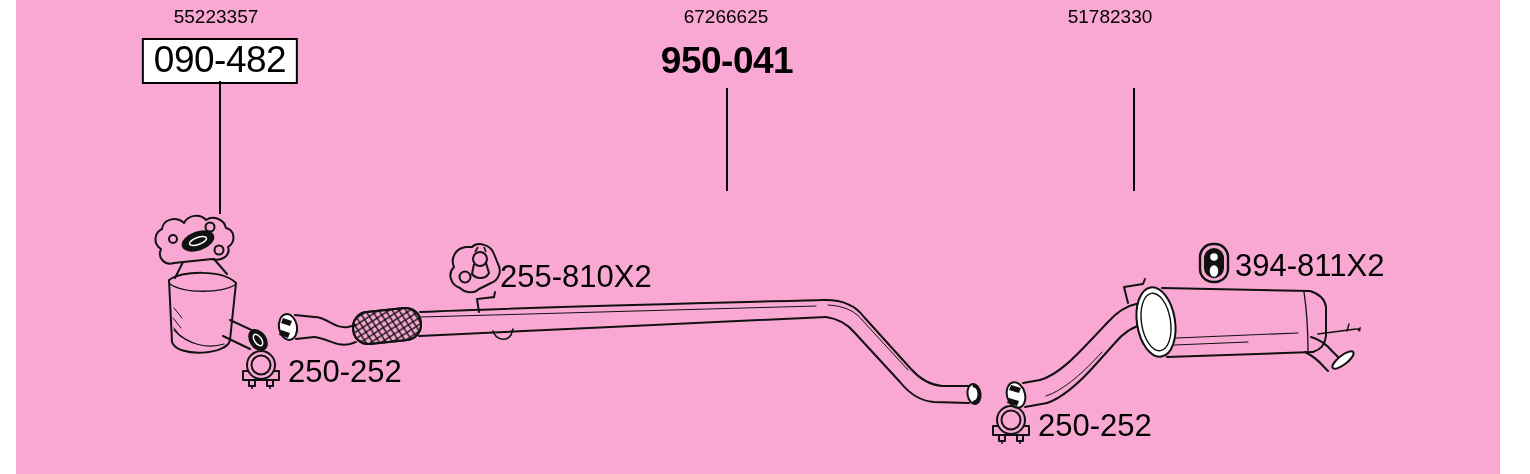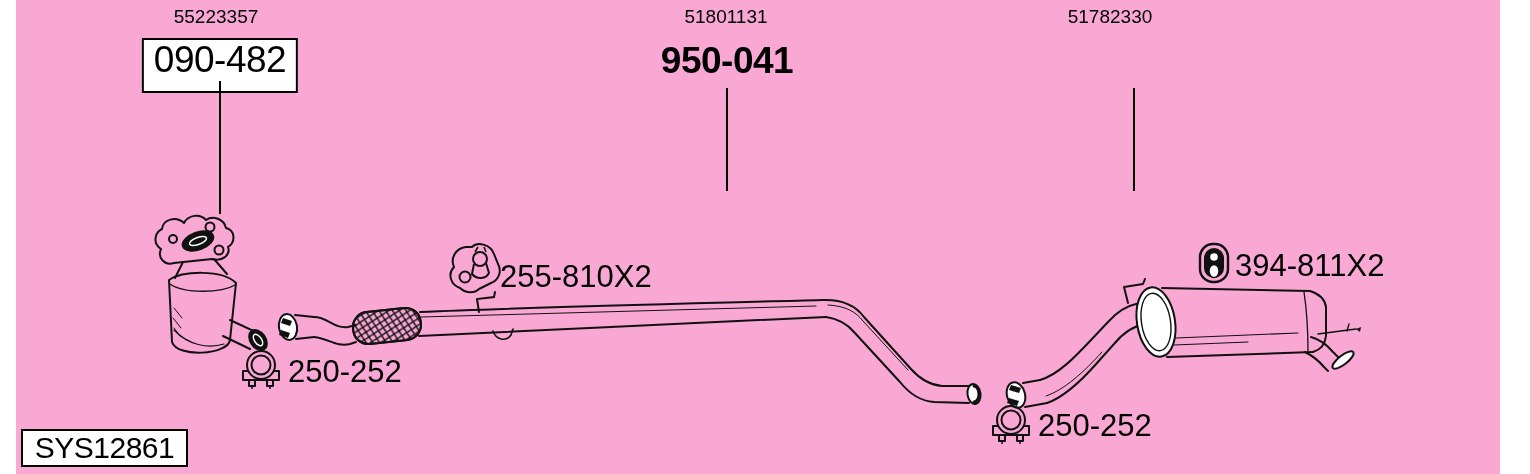--- a/index.html
+++ b/index.html
@@ -5,21 +5,21 @@
   html,body{margin:0;padding:0;background:#fff;}
   .canvas{
     position:relative;width:1484px;height:474px;background:#f9a8d4;
     font-family:"Liberation Sans", sans-serif;color:#000;overflow:hidden;margin-left:16px;
   }
   .canvas svg{position:absolute;left:0;top:0;}
   .lbl{position:absolute;white-space:nowrap;}
   .ref-num{font-size:19px;line-height:20px;transform:translateX(-50%);}
   .big-code{font-size:37px;line-height:40px;letter-spacing:-0.5px;transform:translateX(-50%);font-weight:bold;}
   .code-box{
-    border:2px solid #000;padding:1px 10px 12px 10px;
+    border:2px solid #000;padding:1px 10px 3px 10px;
     font-size:37px;line-height:38px;letter-spacing:-0.5px;transform:translateX(-50%);
     background:#fff;
   }
   .vline{position:absolute;width:2px;background:#000;}
   .part-code{font-size:31px;line-height:24px;}
   .sys-box{
     position:absolute;left:5px;top:429px;width:167px;height:38px;
     border:2px solid #000;box-sizing:border-box;background:#fff;
     font-size:30px;line-height:34px;text-align:center;letter-spacing:-0.5px;
   }
@@ -130,27 +130,26 @@
       <rect x="983" y="435" width="6" height="6"></rect>
       <rect x="1001" y="435" width="6" height="6"></rect>
       <path d="M986,441 v3 M1004,441 v3" stroke-width="1.5"></path>
     </g>
   </svg>
 
   <div class="lbl ref-num" style="left:200px;top:7px;">55223357</div>
   <div class="lbl code-box" style="left:204px;top:38px;">090-482</div>
   <div class="vline" style="left:203px;top:81px;height:133px;"></div>
 
-  <div class="lbl ref-num" style="left:710px;top:7px;">51801131</div>
+  <div class="lbl ref-num" style="left:710px;top:7px;">67266625</div>
   <div class="lbl big-code" style="left:711px;top:41px;">950-041</div>
   <div class="vline" style="left:710px;top:88px;height:103px;"></div>
 
   <div class="lbl ref-num" style="left:1094px;top:7px;">51782330</div>
   <div class="vline" style="left:1117px;top:88px;height:103px;"></div>
 
   <div class="lbl part-code" style="left:484px;top:265px;">255-810X2</div>
   <div class="lbl part-code" style="left:272px;top:360px;">250-252</div>
   <div class="lbl part-code" style="left:1219px;top:254px;">394-811X2</div>
   <div class="lbl part-code" style="left:1022px;top:414px;">250-252</div>
 
-  <div class="sys-box">SYS12861</div>
 
 </div>
 
 </body></html>

